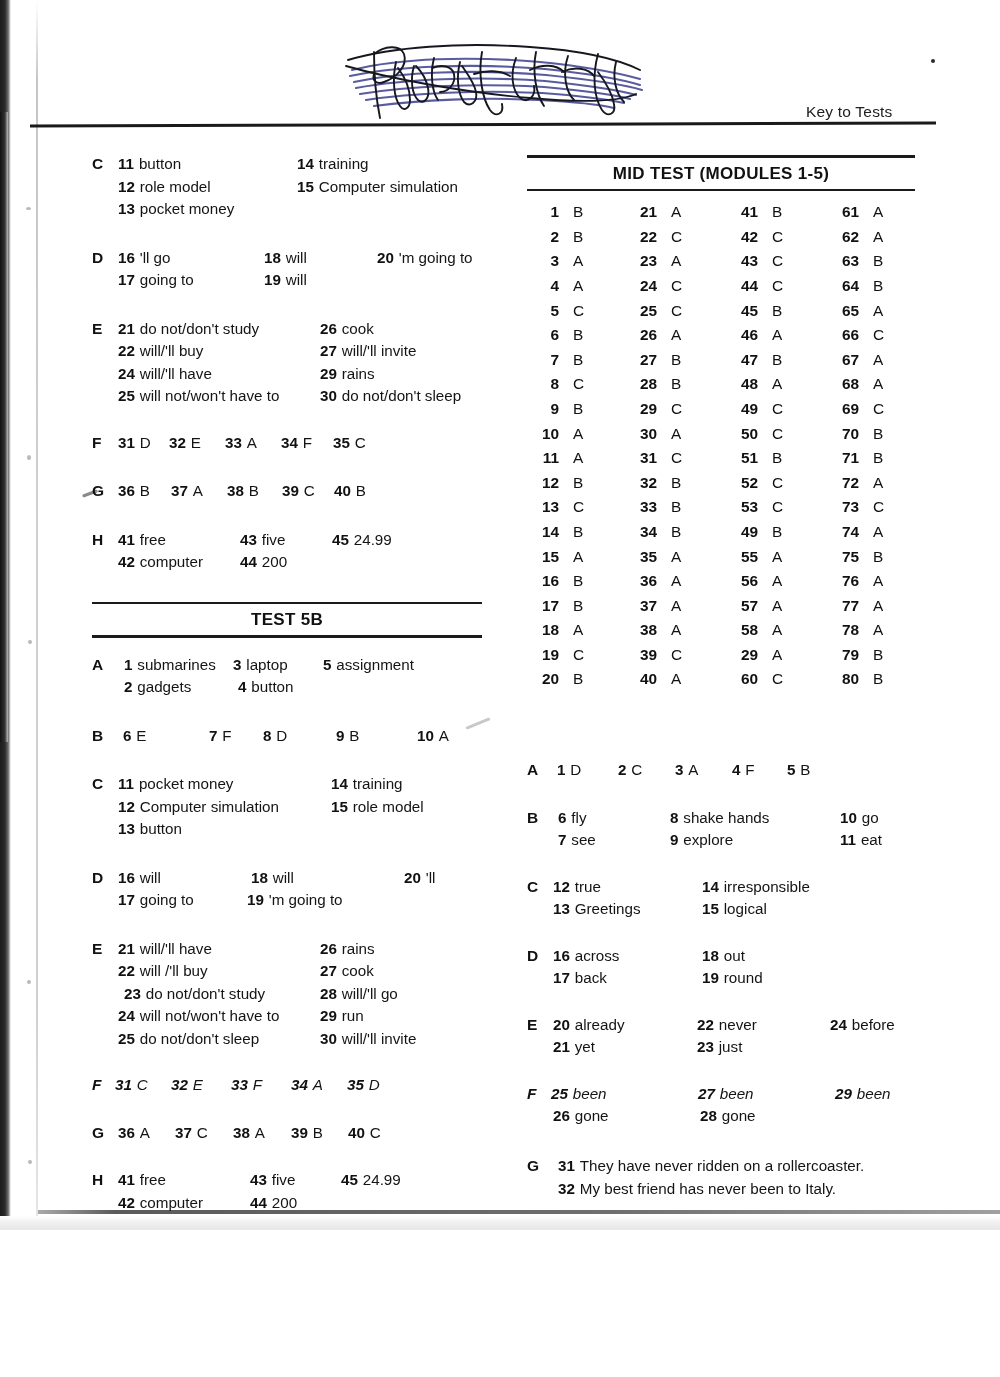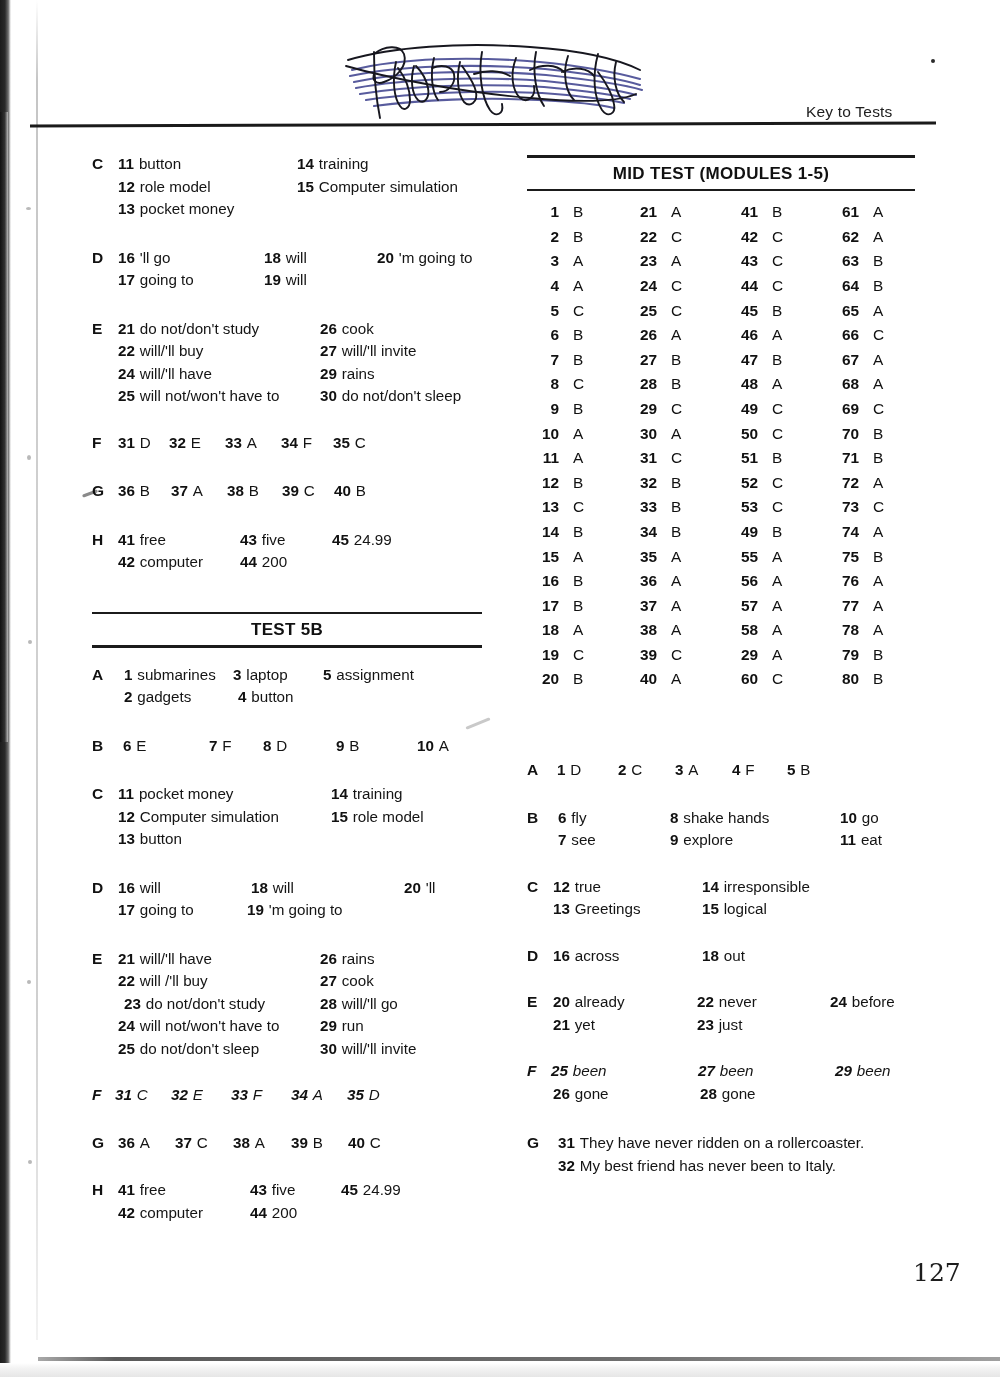--- a/index.html
+++ b/index.html
@@ -6,21 +6,21 @@
     margin: 0;
     padding: 0;
     background: #ffffff;
   }
   body {
     font-family: "DejaVu Sans", sans-serif;
   }
   #page {
     position: relative;
     width: 1000px;
-    height: 1377px;
+    height: 1230px;
     background: #ffffff;
     overflow: hidden;
   }
 
   
   .scan-left-shadow {
     position: absolute;
     left: 0; top: 0;
     width: 11px; height: 1377px;
     background: linear-gradient(to right,#1c1c1c 0%, #2a2a2a 45%, #6e6e6e 75%, #d8d8d8 92%, #ffffff 100%);
@@ -342,21 +342,21 @@
             <span class="item" style="left:240px"><span class="num">45</span> <span class="val">24.99</span></span>
           </div>
           <div class="row">
             <span class="item" style="left:26px"><span class="num">42</span> <span class="val">computer</span></span>
             <span class="item" style="left:148px"><span class="num">44</span> <span class="val">200</span></span>
           </div>
         </div>
       </div>
     </div>
 
-    <div style="margin-top:36px">
+    <div style="margin-top:26px">
       <div class="band" style="width:390px">
         <div class="rule top"></div>
         <div class="title">TEST 5B</div>
         <div class="rule"></div>
       </div>
 
       <div style="margin-top:18px">
         <div class="block" style="margin-bottom:26px">
           <div class="sec-letter">A</div>
           <div class="rows">
@@ -637,20 +637,24 @@
           </div>
         </div>
 
         <div class="block" style="margin-bottom:24px">
           <div class="sec-letter">D</div>
           <div class="rows">
             <div class="row">
               <span class="item" style="left:26px"><span class="num">16</span> <span class="val">across</span></span>
               <span class="item" style="left:175px"><span class="num">18</span> <span class="val">out</span></span>
             </div>
+            <div class="row">
+              <span class="item" style="left:26px"><span class="num">17</span> <span class="val">back</span></span>
+              <span class="item" style="left:175px"><span class="num">19</span> <span class="val">round</span></span>
+            </div>
           </div>
         </div>
 
         <div class="block" style="margin-bottom:24px">
           <div class="sec-letter">E</div>
           <div class="rows">
             <div class="row">
               <span class="item" style="left:26px"><span class="num">20</span> <span class="val">already</span></span>
               <span class="item" style="left:170px"><span class="num">22</span> <span class="val">never</span></span>
               <span class="item" style="left:303px"><span class="num">24</span> <span class="val">before</span></span>

